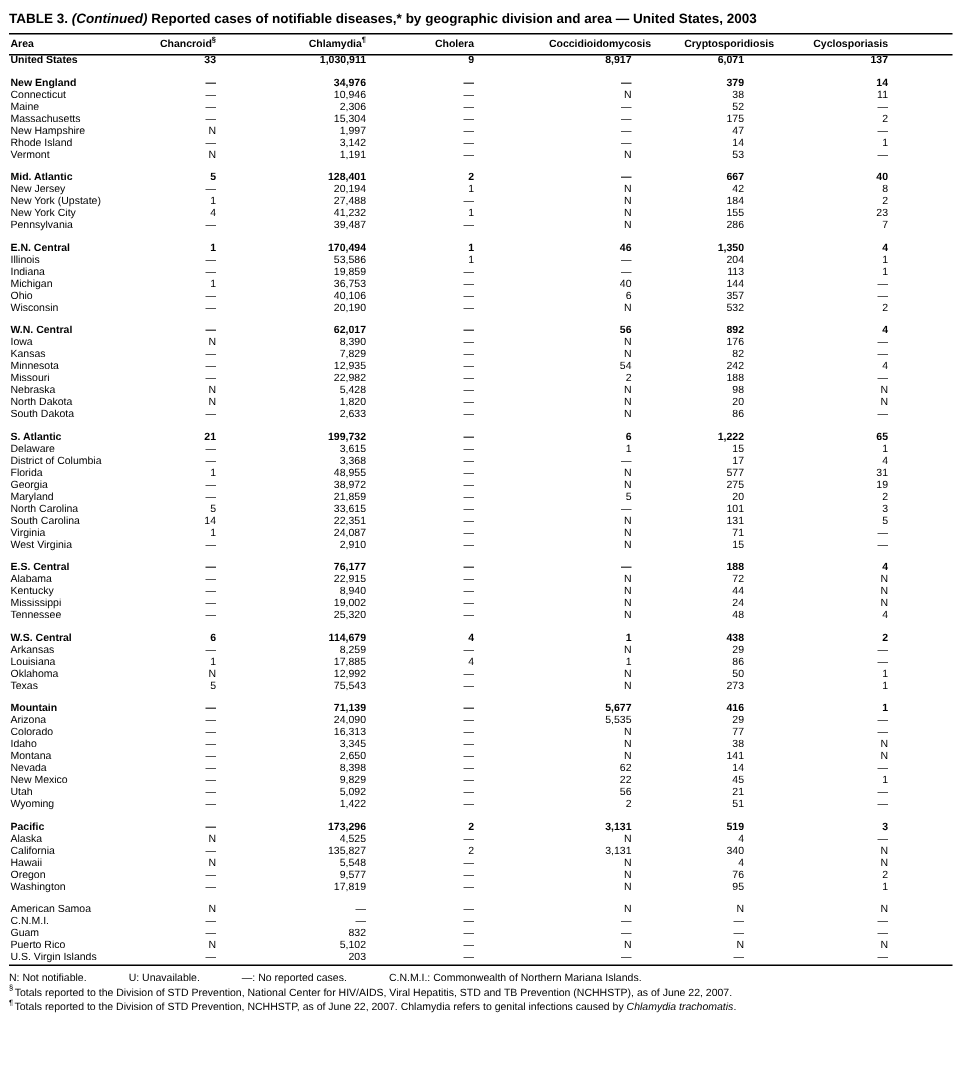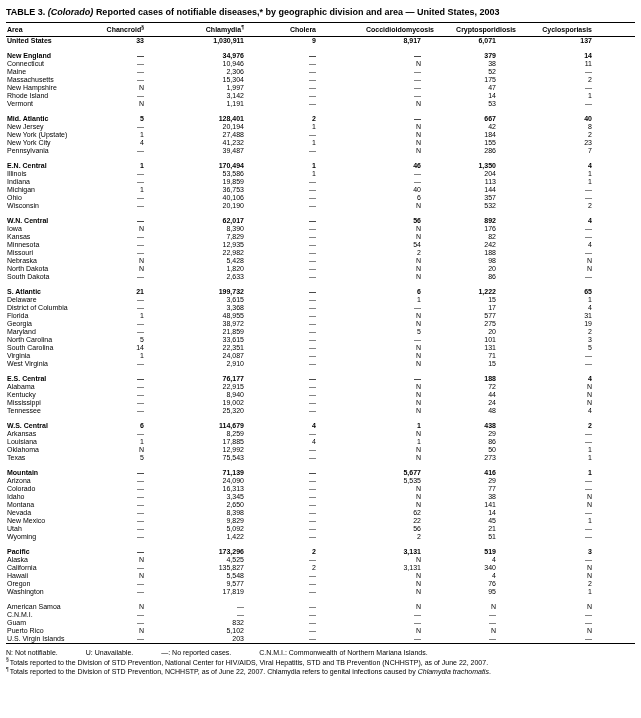--- a/index.html
+++ b/index.html
@@ -23,21 +23,21 @@
   sup { font-size:5px; vertical-align:super; line-height:0; }
 
   .footnotes { margin-top:4px; font-size:7px; line-height:9.5px; }
   .legend span { margin-right:28px; }
   .fn sup { margin-right:1px; }
   .fn em { font-style:italic; }
 </style>
 </head>
 <body>
 
-<div class="title"><span>TABLE 3.</span> <span class="continued">(Colorado)</span> <span>Reported cases of notifiable diseases,* by geographic division and area — United States, 2003</span></div>
+<div class="title"><span>TABLE 3.</span> <span class="continued">(Continued)</span> <span>Reported cases of notifiable diseases,* by geographic division and area — United States, 2003</span></div>
 
 <table>
   <colgroup>
     <col style="width:92px">
       <col style="width:48px">
       <col style="width:100px">
       <col style="width:72px">
       <col style="width:118px">
       <col style="width:82px">
       <col style="width:76px">

